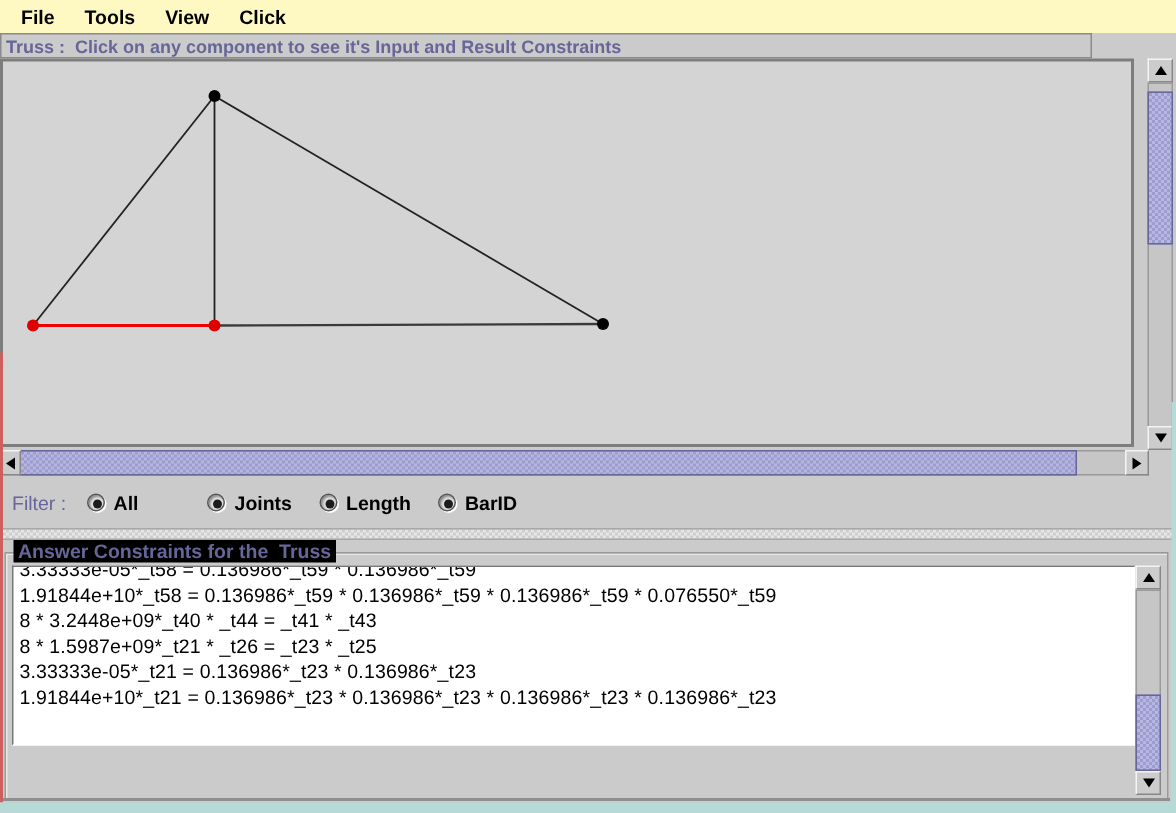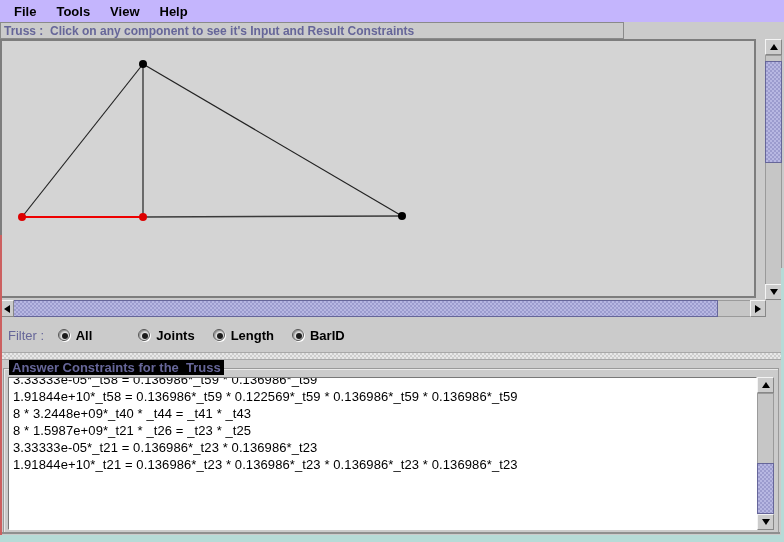--- a/index.html
+++ b/index.html
@@ -1,25 +1,25 @@
 <!DOCTYPE html>
 <html><head>
 <meta charset="utf-8">
 <style>
   * { margin:0; padding:0; box-sizing:border-box; }
   html,body { width:784px; height:542px; overflow:hidden; }
   body { font-family:"Liberation Sans", sans-serif; background:#cbcbcb; position:relative; }
 
   
   .menubar { position:absolute; left:0; top:0; width:784px; height:22px;
-    background:#c4b5fd; display:flex; align-items:center; padding-left:4px; }
+    background:#fef9c3; display:flex; align-items:center; padding-left:4px; }
   .menu-item { font-weight:bold; font-size:13px; color:#000; padding:2px 10px; cursor:default; }
 
   
-  .truss-title { position:absolute; left:0; top:22px; width:624px; height:17px;
+  .truss-title { position:absolute; left:0; top:22px; width:728px; height:17px;
     background:#cbcbcb; border:1px solid #8a8a8a; display:flex; align-items:center;
     font-weight:bold; font-size:12px; color:#666699; padding-left:3px; white-space:pre; }
 
   
   .truss-canvas { position:absolute; left:0; top:39px; width:756px; height:259px;
     background:#d4d4d4; border:2px solid #7d7d7d; }
   .truss-canvas svg { display:block; }
 
   
   .sbtn { position:absolute; background:#cccccc; border:1px solid;
@@ -69,21 +69,21 @@
       linear-gradient(45deg,#e8e8e8 25%,transparent 25%,transparent 75%,#e8e8e8 75%),
       linear-gradient(45deg,#e8e8e8 25%,transparent 25%,transparent 75%,#e8e8e8 75%);
     background-size:4px 4px; background-position:0 0,2px 2px; }
 
   
   .answer-panel { position:absolute; left:3px; top:368px; width:776px; height:165px;
     border:1px solid #9a9a9a; box-shadow:inset 1px 1px 0 #e9e9e9; }
   .answer-title { position:absolute; left:5px; top:-9px; background:#000000; padding:0 3px;
     font-weight:bold; font-size:13px; color:#666699; white-space:pre; }
 
-  .answer-text { position:absolute; left:8px; top:377px; width:749px; height:153px;
+  .answer-text { position:absolute; left:8px; top:377px; width:749px; height:120px;
     background:#ffffff; border:1px solid; border-color:#787878 #ffffff #ffffff #787878;
     overflow:hidden; }
   .answer-lines { margin-top:-7px; padding-left:4px; }
   .eq-line { font-size:13px; color:#000; line-height:17px; white-space:pre; letter-spacing:0.1px; }
 
   
   .ta-vscroll-track { left:757px; top:393px; width:17px; height:121px; }
   .ta-vscroll-thumb { left:757px; top:463px; width:17px; height:51px; }
   .ta-vscroll-up    { left:757px; top:377px; width:17px; height:16px; }
   .ta-vscroll-down  { left:757px; top:514px; width:17px; height:16px; }
@@ -94,21 +94,21 @@
   .edge-teal-bottom{ position:absolute; left:0; top:535px; width:784px; height:7px; background:#b6dbd7; }
   .edge-gray-bottomline { position:absolute; left:2px; top:532px; width:778px; height:2px; background:#8f8f8f; }
 </style>
 </head>
 <body>
 
 <div class="menubar">
   <span class="menu-item">File</span>
   <span class="menu-item">Tools</span>
   <span class="menu-item">View</span>
-  <span class="menu-item">Help</span>
+  <span class="menu-item">Click</span>
 </div>
 
 <div class="truss-title">Truss :  Click on any component to see it's Input and Result Constraints</div>
 
 <div class="truss-canvas">
   <svg width="752" height="255">
       <line x1="141" y1="23" x2="20" y2="176" stroke="#222222" stroke-width="1.2"></line>
       <line x1="141" y1="23" x2="141" y2="176" stroke="#222222" stroke-width="1.2"></line>
       <line x1="141" y1="23" x2="400" y2="175" stroke="#222222" stroke-width="1.2"></line>
       <line x1="20" y1="176" x2="141" y2="176" stroke="#ee0000" stroke-width="2"></line>
@@ -162,21 +162,21 @@
 
 <div class="divider"></div>
 
 <div class="answer-panel">
   <span class="answer-title">Answer Constraints for the  Truss</span>
 </div>
 
 <div class="answer-text">
   <div class="answer-lines">
     <div class="eq-line">3.33333e-05*_t58 = 0.136986*_t59 * 0.136986*_t59</div>
-    <div class="eq-line">1.91844e+10*_t58 = 0.136986*_t59 * 0.122569*_t59 * 0.136986*_t59 * 0.136986*_t59</div>
+    <div class="eq-line">1.91844e+10*_t58 = 0.136986*_t59 * 0.136986*_t59 * 0.136986*_t59 * 0.076550*_t59</div>
     <div class="eq-line">8 * 3.2448e+09*_t40 * _t44 = _t41 * _t43</div>
     <div class="eq-line">8 * 1.5987e+09*_t21 * _t26 = _t23 * _t25</div>
     <div class="eq-line">3.33333e-05*_t21 = 0.136986*_t23 * 0.136986*_t23</div>
     <div class="eq-line">1.91844e+10*_t21 = 0.136986*_t23 * 0.136986*_t23 * 0.136986*_t23 * 0.136986*_t23</div>
   </div>
 </div>
 
 <div class="track ta-vscroll-track"></div>
 <div class="thumb ta-vscroll-thumb"></div>
 <div class="sbtn ta-vscroll-up">

